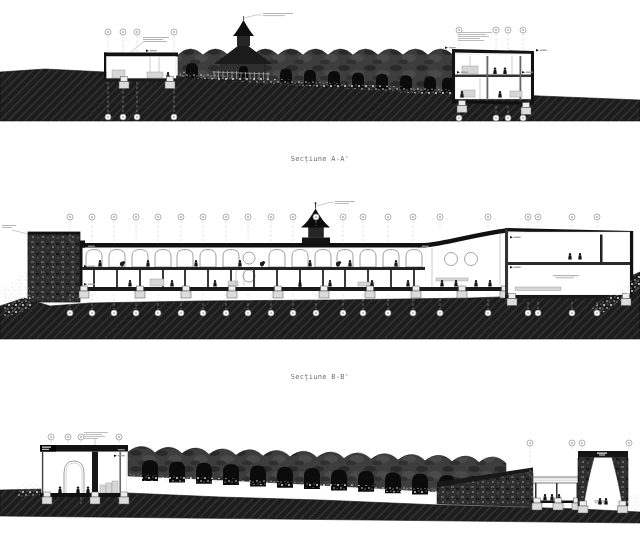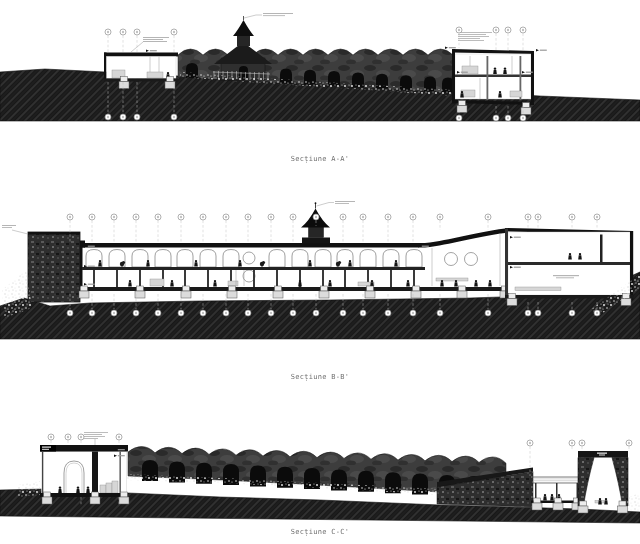--- a/index.html
+++ b/index.html
@@ -512,15 +512,14 @@
         <use href="#bub" x="119" y="52"></use>
     <use href="#bub" x="530" y="58"></use>
         <use href="#bub" x="572" y="58"></use>
         <use href="#bub" x="582" y="58"></use>
         <use href="#bub" x="629" y="58"></use>
   </g>
 </svg>
 
 <div class="cap" id="capA">Secțiune A-A'</div>
 <div class="cap" id="capB">Secțiune B-B'</div>
-<div class="cap" id="capC">Secțiune C-C'</div>
 
 </div>
 
 </body></html>

